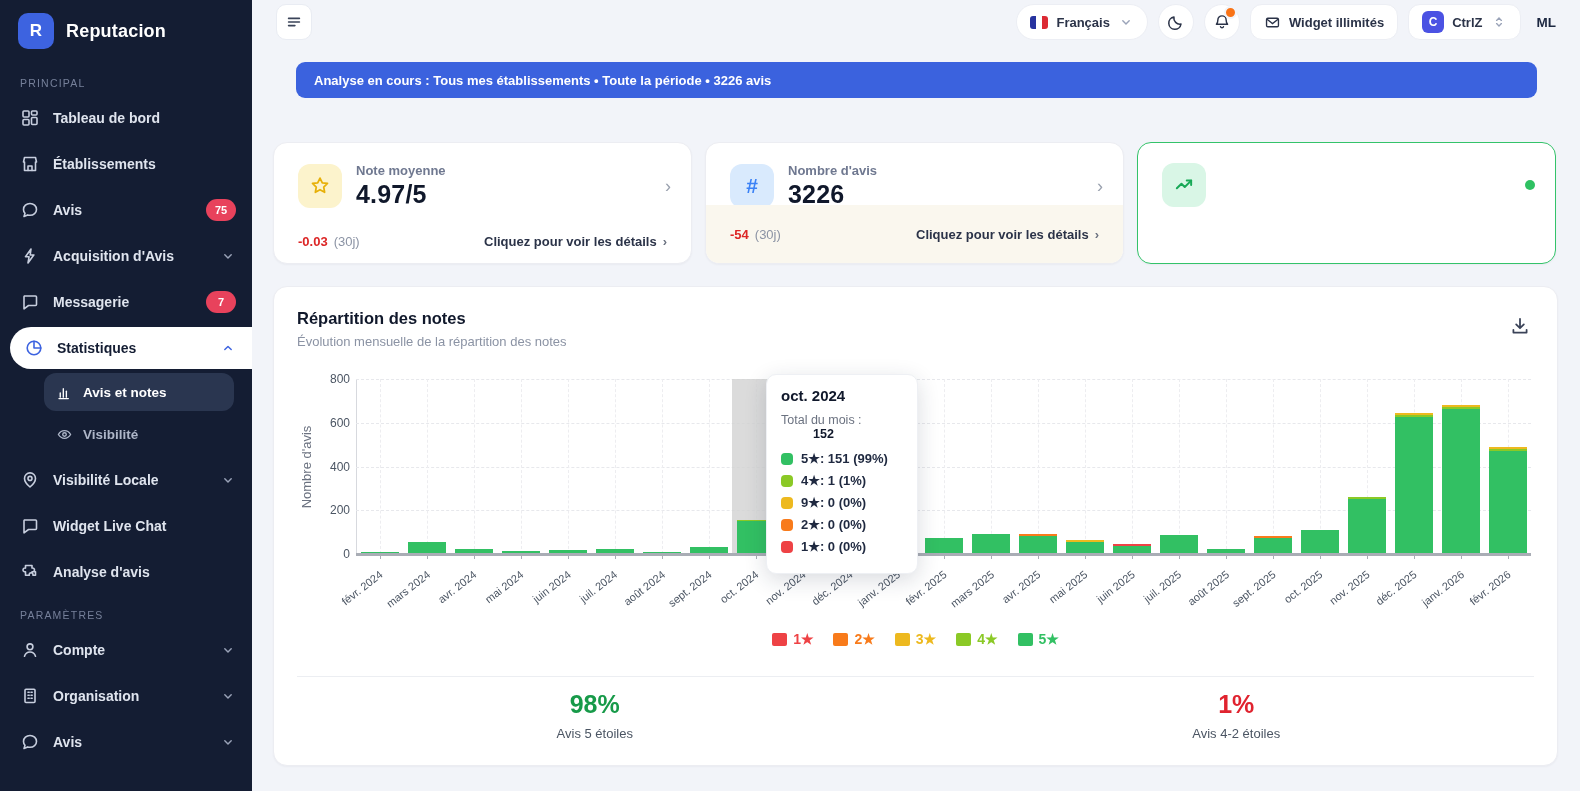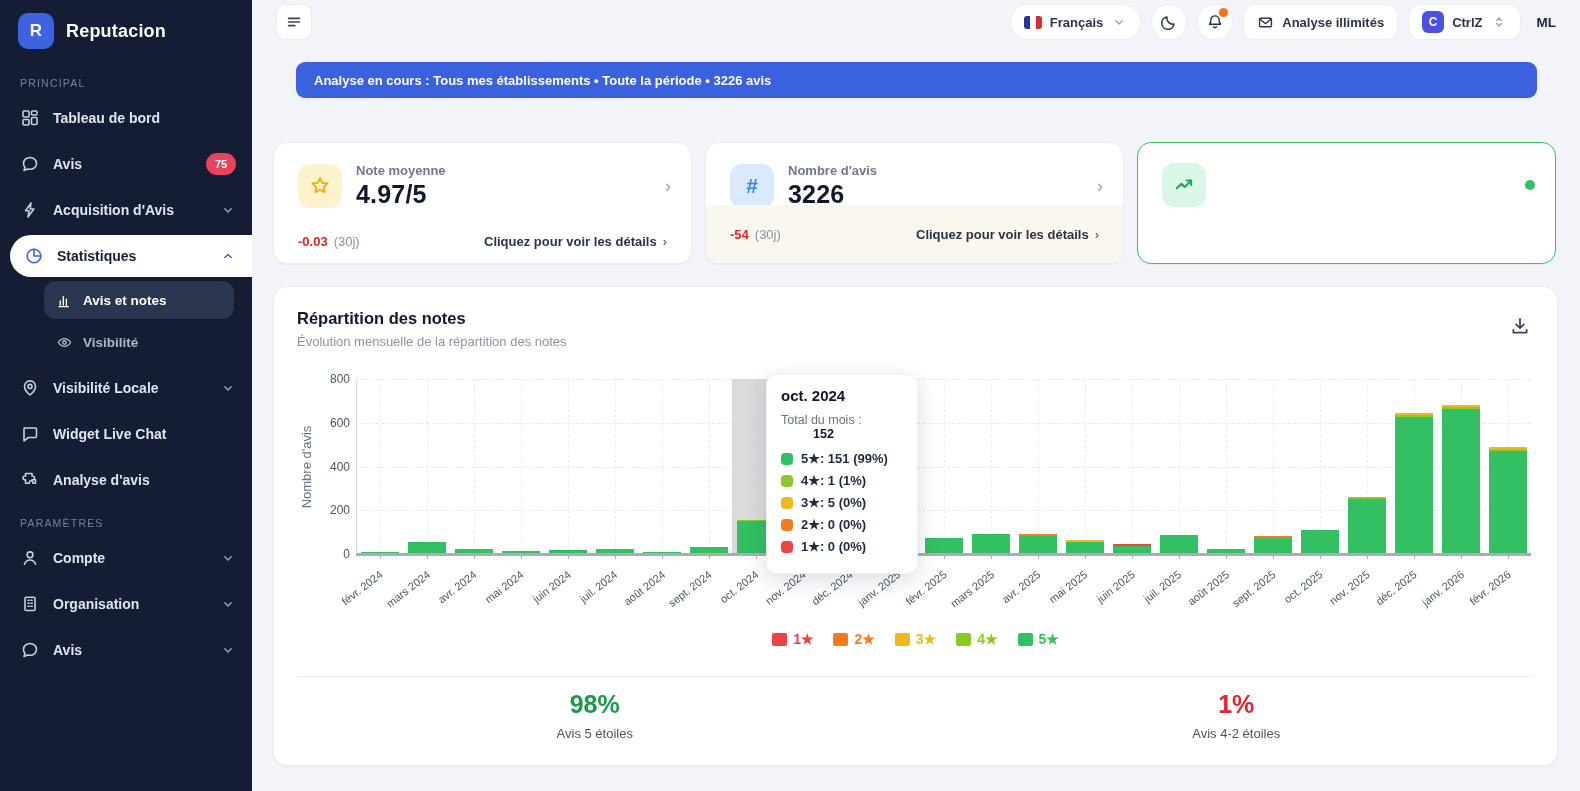--- a/index.html
+++ b/index.html
@@ -107,33 +107,48 @@
         <svg class="icn" viewBox="0 0 20 20" fill="none" stroke="currentColor" stroke-width="1.6" stroke-linecap="round" stroke-linejoin="round">
           <rect x="3" y="3" width="6" height="6" rx="1"></rect>
           <rect x="11.5" y="3" width="5.5" height="4" rx="1"></rect>
           <rect x="3" y="11.5" width="6" height="5.5" rx="1"></rect>
           <rect x="11.5" y="9.5" width="5.5" height="7" rx="1"></rect>
         </svg>
         <span class="lbl">Tableau de bord</span>
       </div>
       <div class="side-item">
         <svg class="icn" viewBox="0 0 20 20" fill="none" stroke="currentColor" stroke-width="1.6" stroke-linecap="round" stroke-linejoin="round">
+          <path d="M3.5 8l1-4.5h11l1 4.5"></path>
+          <path d="M4.5 8v8.5h11V8"></path>
+          <path d="M8 16.5v-4.5h4v4.5"></path>
+        </svg>
+        <span class="lbl">Établissements</span>
+      </div>
+      <div class="side-item">
+        <svg class="icn" viewBox="0 0 20 20" fill="none" stroke="currentColor" stroke-width="1.6" stroke-linecap="round" stroke-linejoin="round">
           <path d="M10 3.5c3.6 0 6.5 2.6 6.5 5.9s-2.9 5.9-6.5 5.9c-.8 0-1.6-.1-2.3-.4L4 16.4l1-3.1a5.6 5.6 0 0 1-1.5-3.9C3.5 6.1 6.4 3.5 10 3.5z"></path>
         </svg>
         <span class="lbl">Avis</span>
         <span class="badge">75</span>
       </div>
       <div class="side-item">
         <svg class="icn" viewBox="0 0 20 20" fill="none" stroke="currentColor" stroke-width="1.6" stroke-linecap="round" stroke-linejoin="round">
           <path d="M11 3L5.5 10.7h3.6L8 17l5.8-8h-3.6L11 3z"></path>
         </svg>
         <span class="lbl">Acquisition d'Avis</span>
         <svg class="chev" viewBox="0 0 20 20" fill="none" stroke="currentColor" stroke-width="1.8" stroke-linecap="round" stroke-linejoin="round">
           <path d="M6 8.5l4 4 4-4"></path>
         </svg>
+      </div>
+      <div class="side-item">
+        <svg class="icn" viewBox="0 0 20 20" fill="none" stroke="currentColor" stroke-width="1.6" stroke-linecap="round" stroke-linejoin="round">
+          <path d="M4.5 4h11a1 1 0 0 1 1 1v7.5a1 1 0 0 1-1 1H8.5L4 16.8V5a1 1 0 0 1 .5-1z"></path>
+        </svg>
+        <span class="lbl">Messagerie</span>
+        <span class="badge">7</span>
       </div>
       <div class="side-item active">
         <svg class="icn" viewBox="0 0 20 20" fill="none" stroke="currentColor" stroke-width="1.6" stroke-linecap="round" stroke-linejoin="round">
           <circle cx="10" cy="10" r="6.8"></circle>
           <path d="M10 3.2V10h6.8"></path>
         </svg>
         <span class="lbl">Statistiques</span>
         <svg class="chev" viewBox="0 0 20 20" fill="none" stroke="currentColor" stroke-width="1.8" stroke-linecap="round" stroke-linejoin="round">
           <path d="M6 12l4-4 4 4"></path>
         </svg>
@@ -235,21 +250,21 @@
             <path d="M10 3.2a4.6 4.6 0 0 1 4.6 4.6c0 3.1 1 4.1 1.6 4.7H3.8c.6-.6 1.6-1.6 1.6-4.7A4.6 4.6 0 0 1 10 3.2z"></path>
             <path d="M8.4 15.2a1.7 1.7 0 0 0 3.2 0"></path>
           </svg>
         <span class="dot"></span>
       </div>
       <div class="pill sq">
         <svg width="17" height="17" viewBox="0 0 20 20" fill="none" stroke="currentColor" stroke-width="1.6">
             <rect x="3" y="5" width="14" height="10" rx="1.5"></rect>
             <path d="M3.5 6.2l6.5 5 6.5-5"></path>
           </svg>
-        <span>Analyse illimités</span>
+        <span>Widget illimités</span>
       </div>
       <div class="pill sq">
         <span class="c-sq">C</span>
         <span>CtrlZ</span>
         <svg class="chev" viewBox="0 0 20 20" fill="none" stroke="#9aa3b8" stroke-width="1.7" stroke-linecap="round">
             <path d="M7 8l3-3 3 3"></path>
             <path d="M7 12l3 3 3-3"></path>
           </svg>
       </div>
       <span class="user-ml">ML</span>
@@ -510,21 +525,21 @@
           <div class="tt-row">
             <span class="tt-sw" style="background:#32c063"></span>
             <span>5★: 151 (99%)</span>
           </div>
           <div class="tt-row">
             <span class="tt-sw" style="background:#8bc926"></span>
             <span>4★: 1 (1%)</span>
           </div>
           <div class="tt-row">
             <span class="tt-sw" style="background:#edb91f"></span>
-            <span>3★: 5 (0%)</span>
+            <span>9★: 0 (0%)</span>
           </div>
           <div class="tt-row">
             <span class="tt-sw" style="background:#f87b1b"></span>
             <span>2★: 0 (0%)</span>
           </div>
           <div class="tt-row">
             <span class="tt-sw" style="background:#ee4245"></span>
             <span>1★: 0 (0%)</span>
           </div>
         </div>

